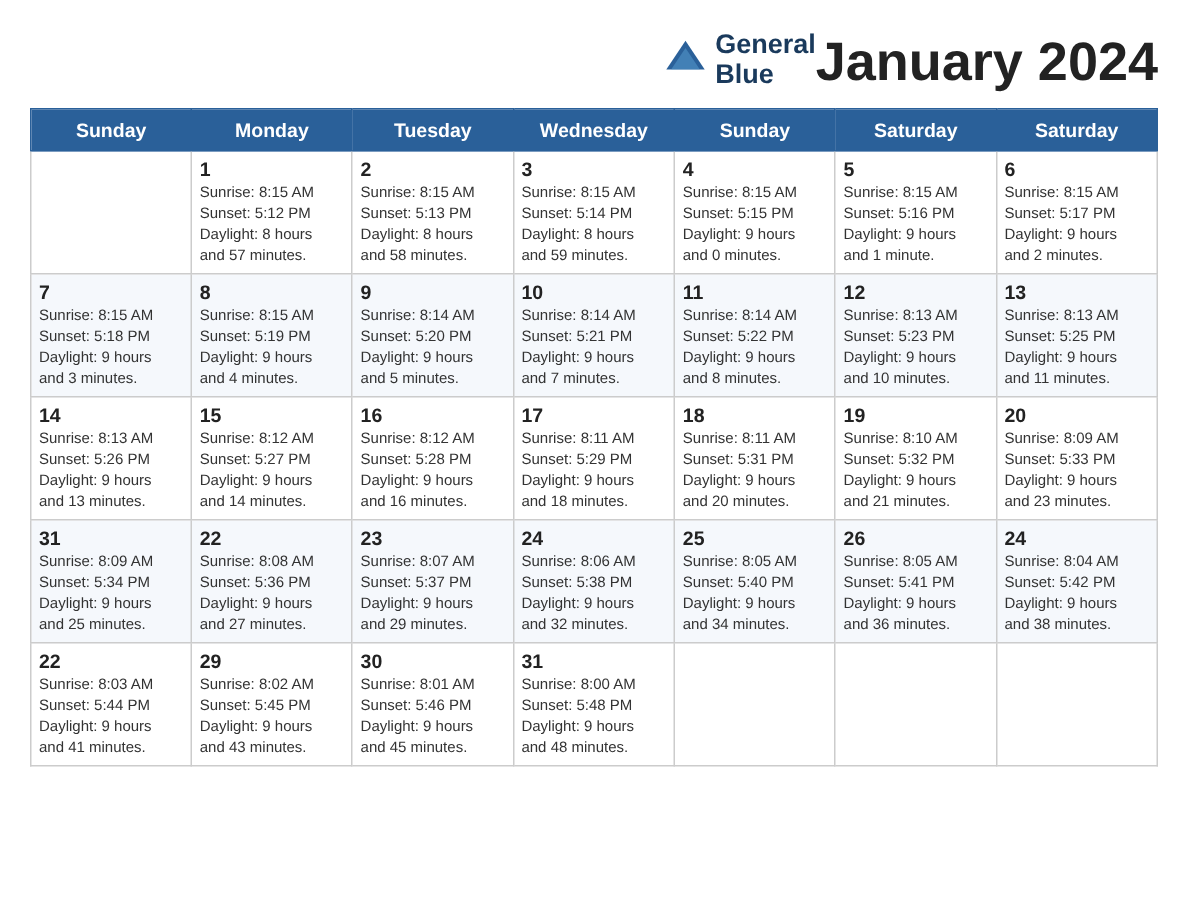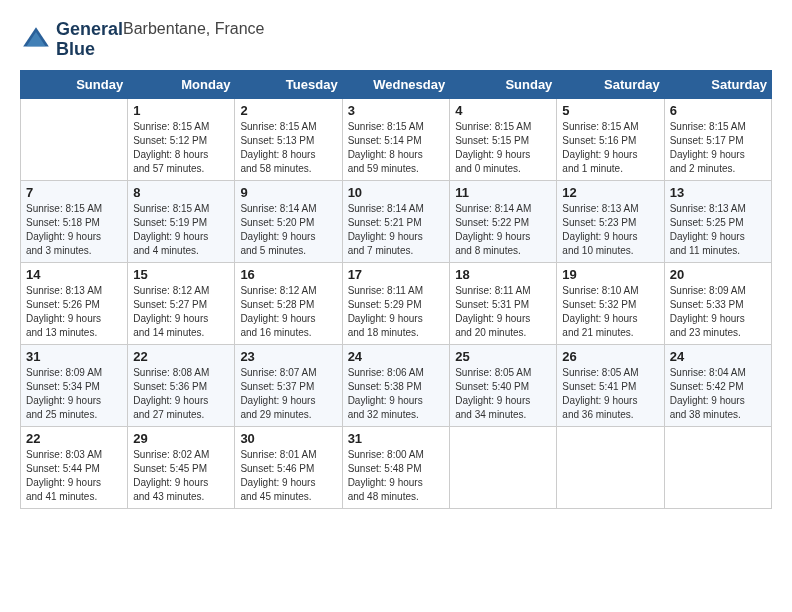--- a/index.html
+++ b/index.html
@@ -5,21 +5,21 @@
     * { box-sizing: border-box; margin: 0; padding: 0; }
     body {
       font-family: Arial, sans-serif;
       background: #fff;
       width: 792px;
       min-height: 612px;
       padding: 20px;
     }
     .header {
       display: flex;
-      justify-content: flex-start;
+      justify-content: flex-end;
       align-items: flex-start;
       margin-bottom: 10px;
     }
     .logo {
       display: flex;
       align-items: center;
       gap: 4px;
     }
     .logo-text {
       font-size: 18px;
@@ -45,21 +45,21 @@
     }
     table {
       width: 100%;
       border-collapse: collapse;
       font-size: 11px;
     }
     thead tr th {
       background: #2a6099;
       color: #fff;
       padding: 6px 4px;
-      text-align: right;
+      text-align: center;
       font-size: 13px;
       font-weight: bold;
       border: 1px solid #2a6099;
     }
     tbody tr td {
       vertical-align: top;
       border: 1px solid #ccc;
       padding: 4px 5px;
       width: 108px;
       min-height: 80px;
@@ -94,21 +94,21 @@
     <svg class="logo-icon" viewBox="0 0 40 40" xmlns="http://www.w3.org/2000/svg">
       <polygon points="20,4 36,28 4,28" fill="#2a6099"></polygon>
       <polygon points="20,10 32,28 8,28" fill="#5a9fd4" opacity="0.5"></polygon>
     </svg>
     <div class="logo-text">
       <div>General</div>
       <div>Blue</div>
     </div>
   </div>
   <div class="title-area">
-    <div class="location">Barbentane, France</div>
+    <div class="month-title">January 2024</div>
   </div>
 </div>
 
 <table>
   <thead>
     <tr>
     <th>Sunday</th>
         <th>Monday</th>
         <th>Tuesday</th>
         <th>Wednesday</th>

